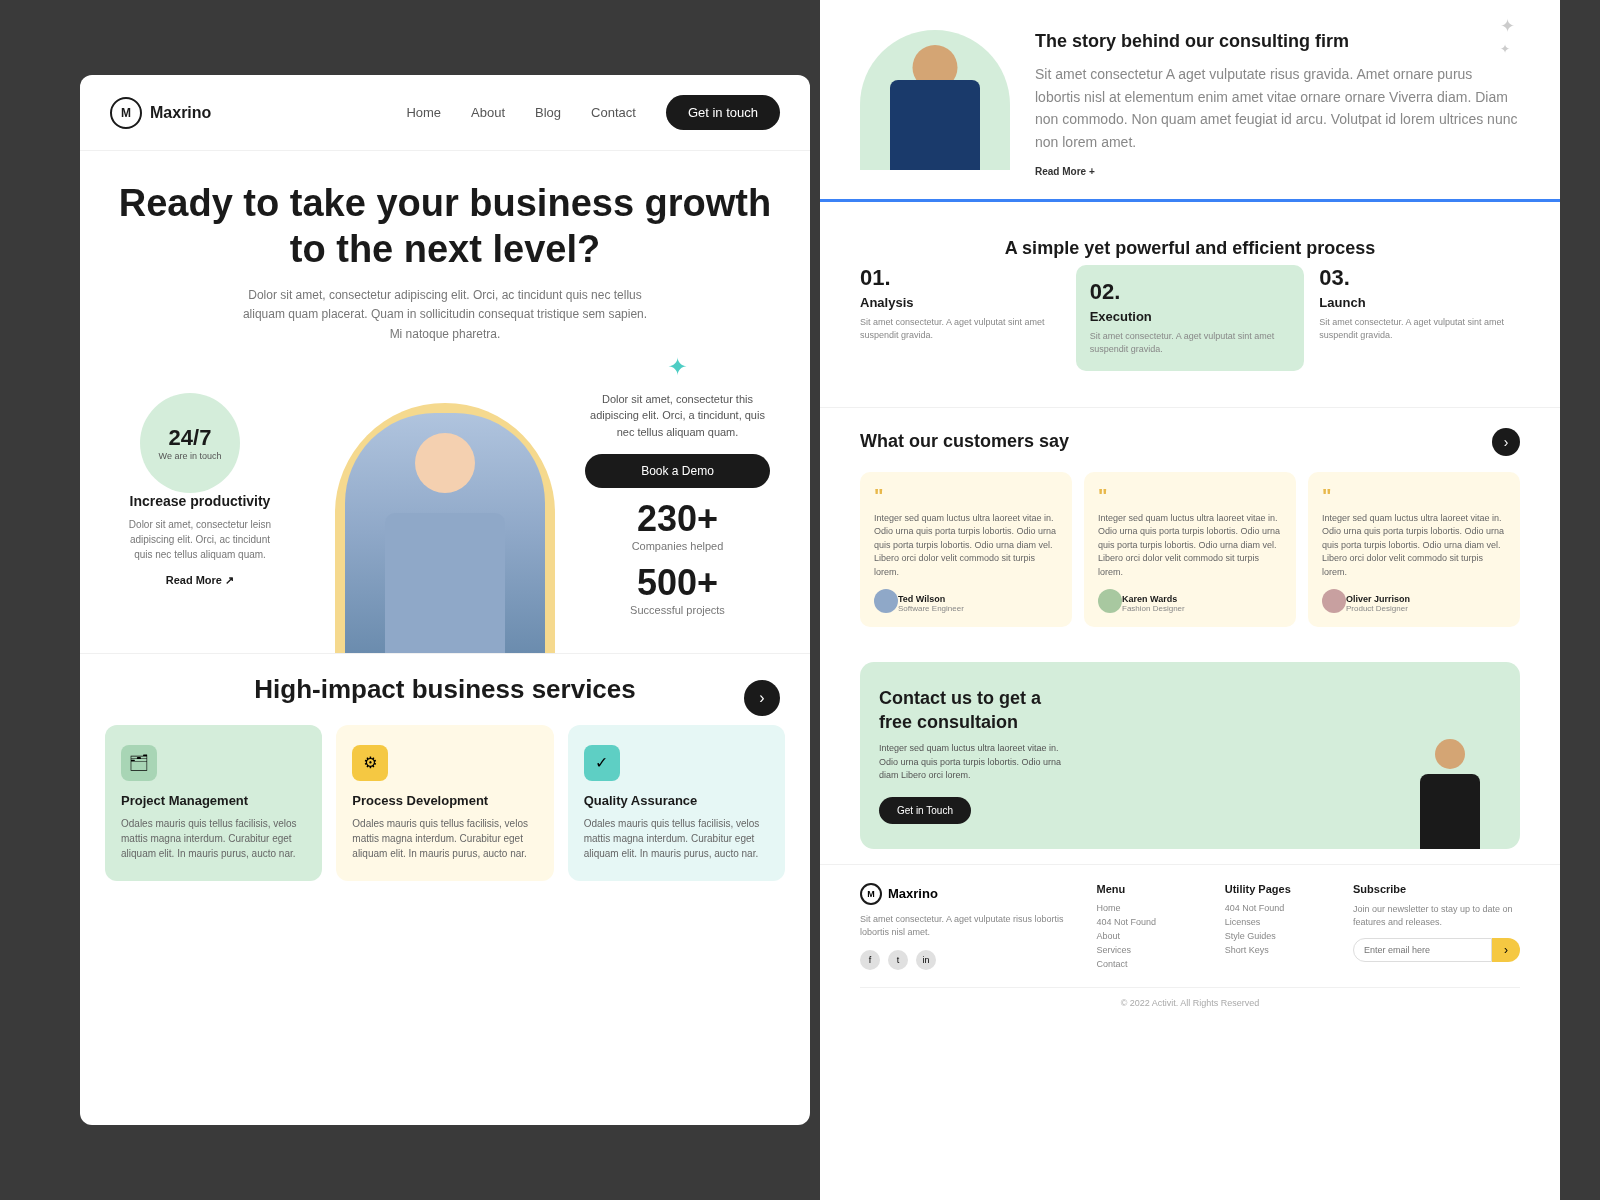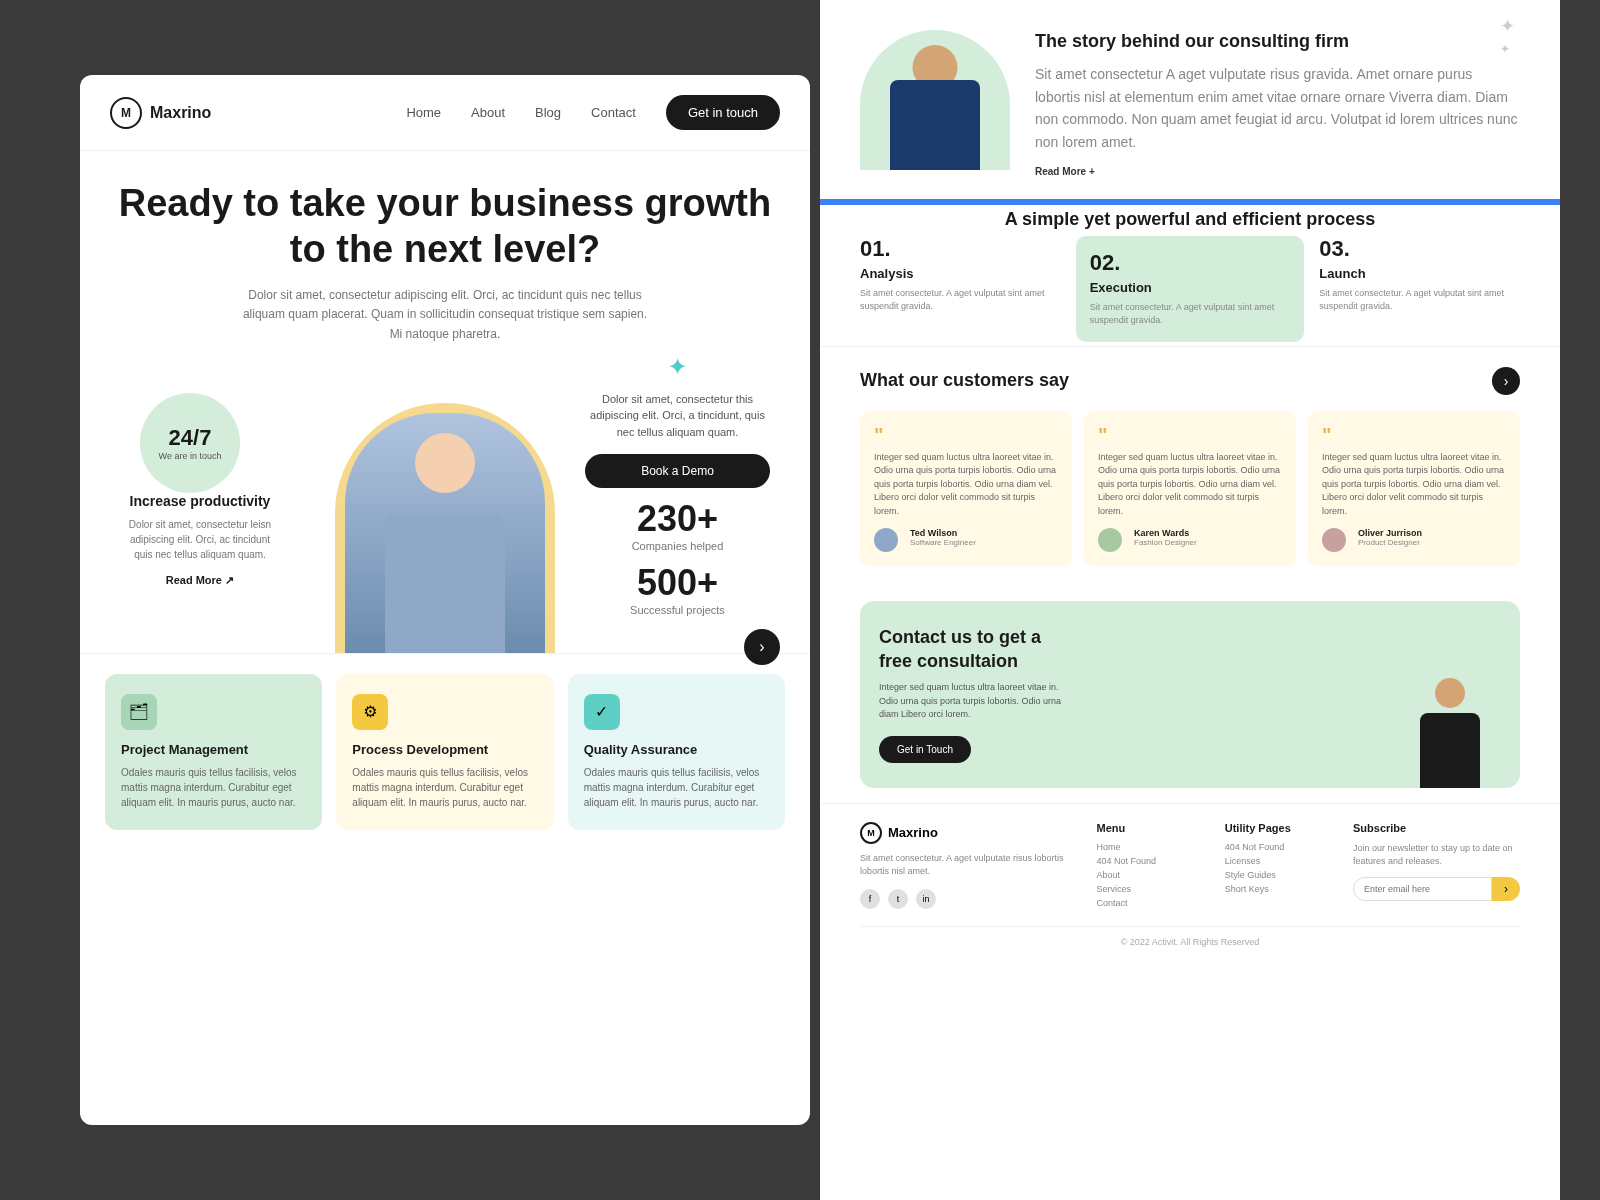--- a/index.html
+++ b/index.html
@@ -363,22 +363,22 @@
     .sparkle-icons {
       position: absolute;
       right: 45px;
       top: 15px;
       color: #ccc;
       font-size: 18px;
     }
 
     
     .process-section {
-      padding: 4px 40px;
-      border-top: 6px solid #3b82f6;
+      padding: 36px 40px;
+      border-top: 3px solid #3b82f6;
     }
     .process-title {
       font-size: 18px;
       font-weight: 800;
       color: #1a1a1a;
       text-align: center;
       margin-bottom: 6px;
     }
     .process-sub {
       font-size: 10px;
@@ -466,22 +466,22 @@
       margin-bottom: 6px;
     }
     .test-text {
       font-size: 9px;
       color: #666;
       line-height: 1.5;
       margin-bottom: 10px;
     }
     .test-author {
       display: flex;
-      align-items: flex-start;
-      gap: 12px;
+      align-items: flex-end;
+      gap: 0;
     }
     .author-avatar {
       width: 24px;
       height: 24px;
       border-radius: 50%;
       background: #8fa8c8;
     }
     .author-info .author-name {
       font-size: 9px;
       font-weight: 700;
@@ -734,20 +734,21 @@
           <div class="stat-item" style="margin-top:10px;">
             <div class="stat-num">500+</div>
             <div class="stat-label">Successful projects</div>
           </div>
         </div>
       </div>
     </div>
   </div>
 
   <div class="services">
+    <h2 class="services-title">High-impact business services</h2>
     <button class="services-next">›</button>
     <div class="service-cards">
       <div class="service-card">
         <div class="service-icon">🗂</div>
         <div class="service-title">Project Management</div>
         <div class="service-text">Odales mauris quis tellus facilisis, velos mattis magna interdum. Curabitur eget aliquam elit. In mauris purus, aucto nar.</div>
       </div>
       <div class="service-card yellow">
         <div class="service-icon">⚙</div>
         <div class="service-title">Process Development</div>

